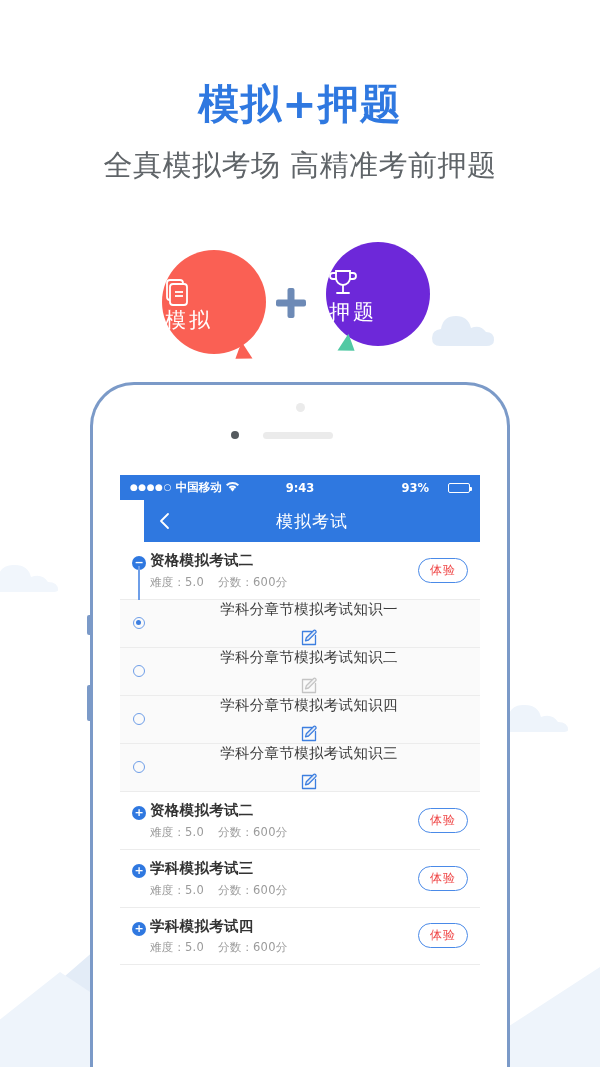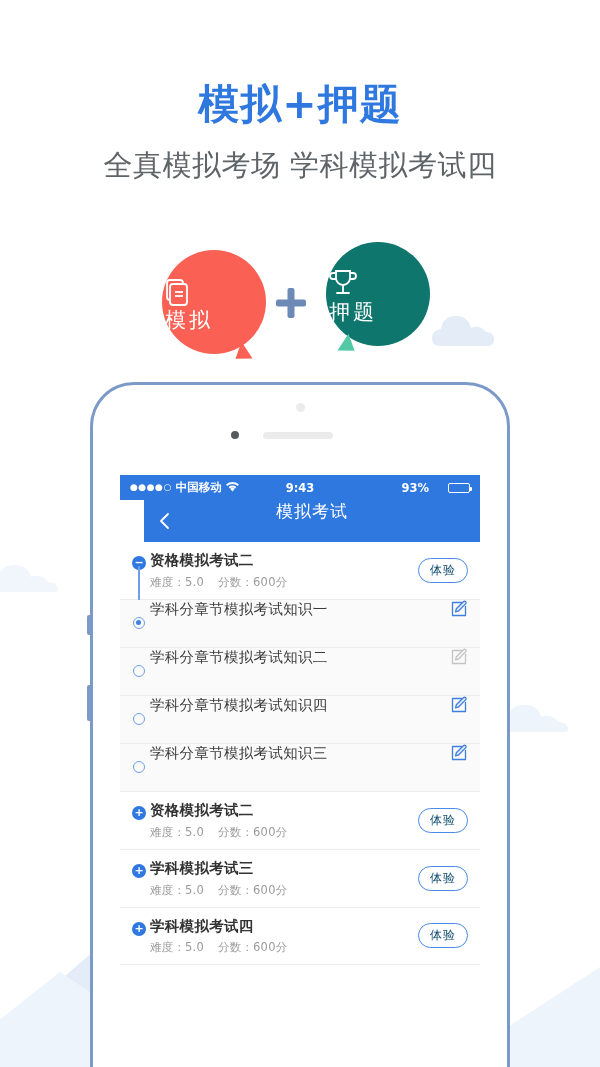--- a/index.html
+++ b/index.html
@@ -87,21 +87,21 @@
   .bubble-red .tail {
     position: absolute;
     right: 12px;
     bottom: -8px;
     width: 0; height: 0;
     border-left: 16px solid #fa6054;
     border-top: 12px solid transparent;
     border-bottom: 6px solid transparent;
     transform: rotate(20deg);
   }
-  .bubble-green { left: 326px; top: 0px; background: #0f766e; }
+  .bubble-green { left: 326px; top: 0px; background: #6d28d9; }
   .bubble-green .tail {
     position: absolute;
     left: 10px;
     bottom: -8px;
     width: 0; height: 0;
     border-right: 16px solid #52c9a4;
     border-top: 12px solid transparent;
     border-bottom: 6px solid transparent;
     transform: rotate(-20deg);
   }
@@ -209,21 +209,21 @@
     background: #ffffff;
     border-radius: 0 1px 1px 0;
   }
   .battery .fill { height: 100%; width: 93%; background: #ffffff; border-radius: 1px; }
 
   
   .navbar {
     height: 42px;
     background: #2f78e0;
     display: flex;
-    align-items: flex-start;
+    align-items: center;
     position: relative;
     flex: none;
     margin-left: 24px;
   }
   .nav-back {
     position: absolute;
     left: 10px;
     top: 50%;
     transform: translateY(-50%);
     width: 22px; height: 22px;
@@ -282,21 +282,21 @@
     background: #2f78e0;
     color: #ffffff;
     font-size: 11px;
     line-height: 14px;
     text-align: center;
     font-weight: bold;
   }
 
   .pill-btn {
     border: 1px solid #4a8ae8;
-    color: #0c4a6e;
+    color: #ef4444;
     background: #ffffff;
     border-radius: 20px;
     font-size: 12px;
     padding: 3px 11px;
     letter-spacing: 1px;
     white-space: nowrap;
     font-family: inherit;
     cursor: pointer;
   }
 
@@ -308,23 +308,25 @@
     top: -34px;
     bottom: 24px;
     width: 2px;
     background: #6e9ee8;
   }
   .row-sub {
     position: relative;
     padding: 0 12px 0 30px;
     height: 48px;
     display: flex;
+    align-items: center;
     border-bottom: 1px solid #ececec;
     background: #fafafa;
     box-sizing: border-box;
+    flex-direction: column;
   }
   .row-sub:last-child { border-bottom: 1px solid #ececec; }
   .sub-title {
     flex: 1;
     font-size: 14.5px;
     color: #3c3c3c;
     letter-spacing: 0.3px;
   }
   .node {
     position: absolute;
@@ -367,21 +369,21 @@
     <svg class="cloud-b" width="90" height="40" viewBox="0 0 90 40">
       <path d="M6 32 Q0 32 0 25 Q0 18 8 17 Q11 4 25 5 Q38 5 41 17 Q52 13 58 22 Q68 22 68 30 Q68 32 62 32 Z" fill="#f1f6fc"></path>
     </svg>
     <svg class="cloud-c" width="80" height="40" viewBox="0 0 80 40">
       <path d="M6 32 Q0 32 0 25 Q0 18 8 17 Q11 4 25 5 Q38 5 41 17 Q52 13 58 22 Q68 22 68 30 Q68 32 62 32 Z" fill="#eef4fb"></path>
     </svg>
   </div>
 
   <div class="headline-wrap">
     <p class="headline">模拟+押题</p>
-    <p class="subhead">全真模拟考场 学科模拟考试四</p>
+    <p class="subhead">全真模拟考场 高精准考前押题</p>
   </div>
 
   <div class="badges">
     <div class="bubble bubble-red">
       <span class="tail"></span>
       <span class="b-icon">
         <svg width="34" height="34" viewBox="0 0 34 34" fill="none" stroke="#ffffff" stroke-width="1.8">
           <rect x="5" y="6" width="16" height="20" rx="3"></rect>
           <path d="M11 10 h11 a3 3 0 0 1 3 3 v15 a3 3 0 0 1 -3 3 h-11 a3 3 0 0 1 -3 -3 v-15 a3 3 0 0 1 3 -3 z" fill="#fa6054"></path>
           <line x1="13" y1="18" x2="21" y2="18"></line>

